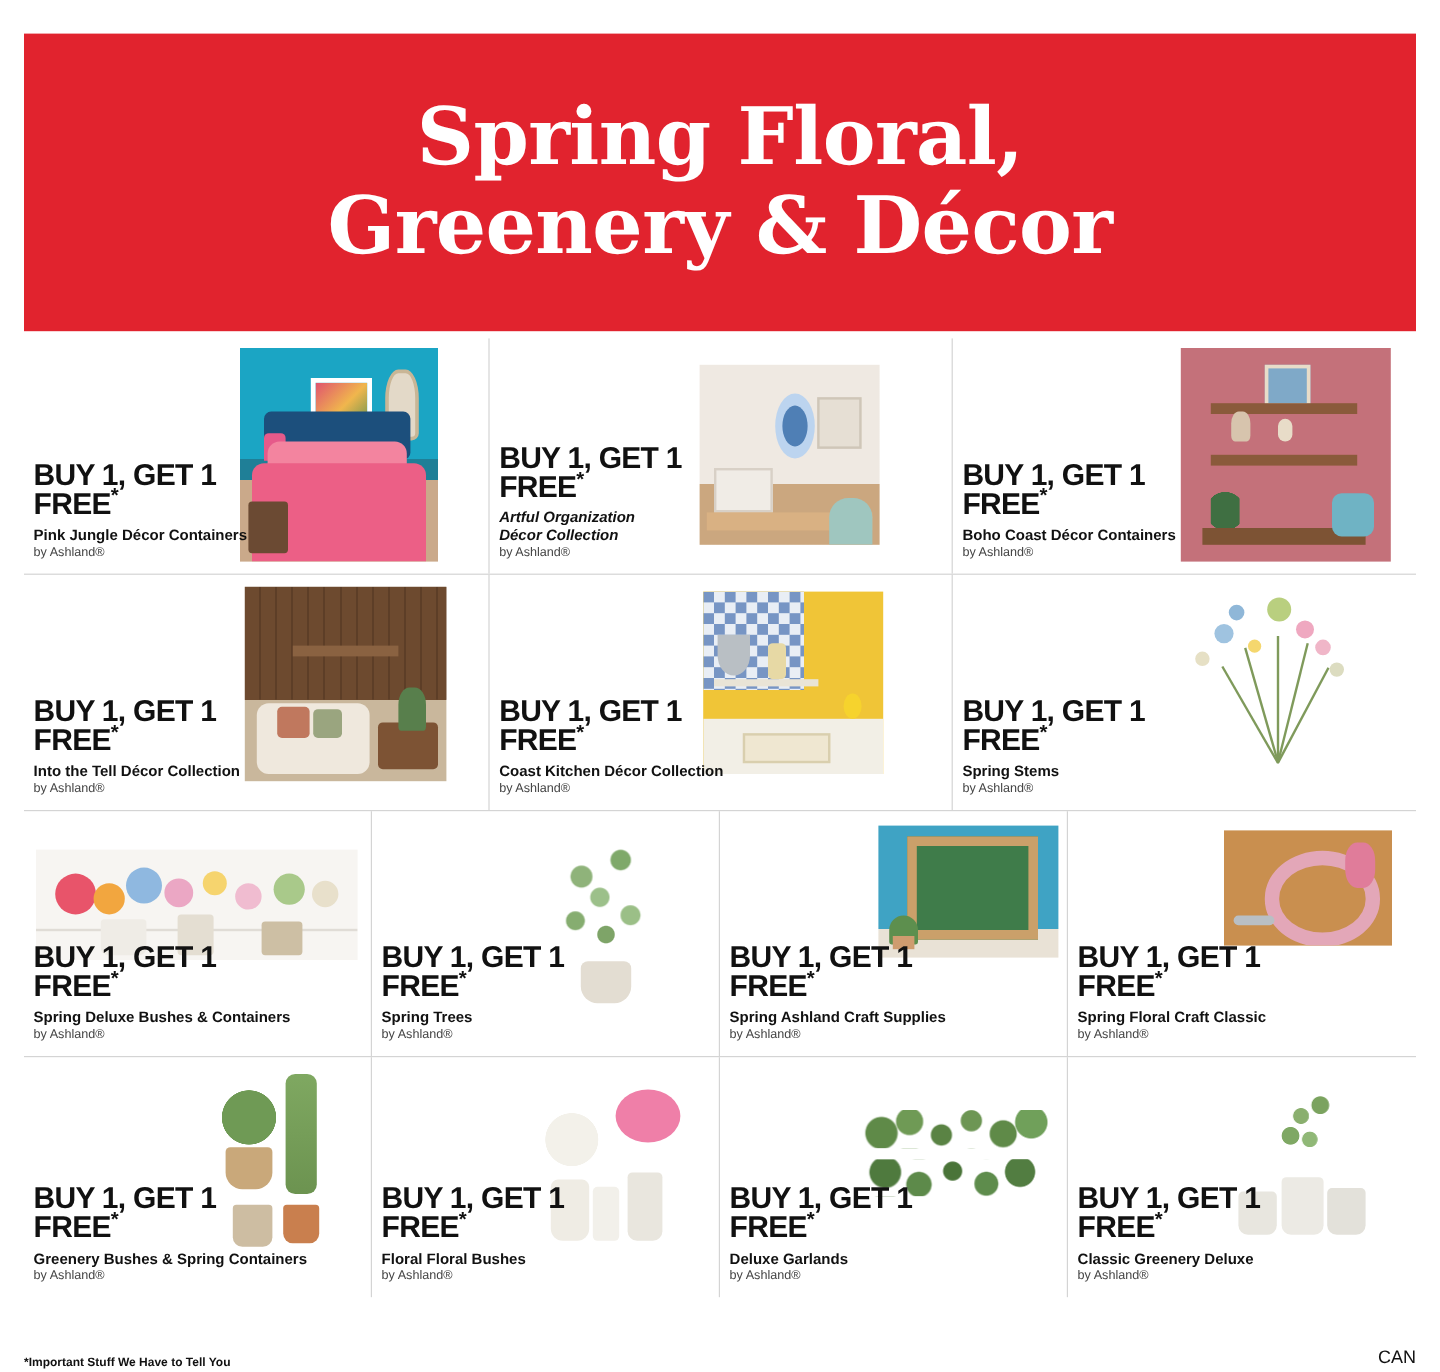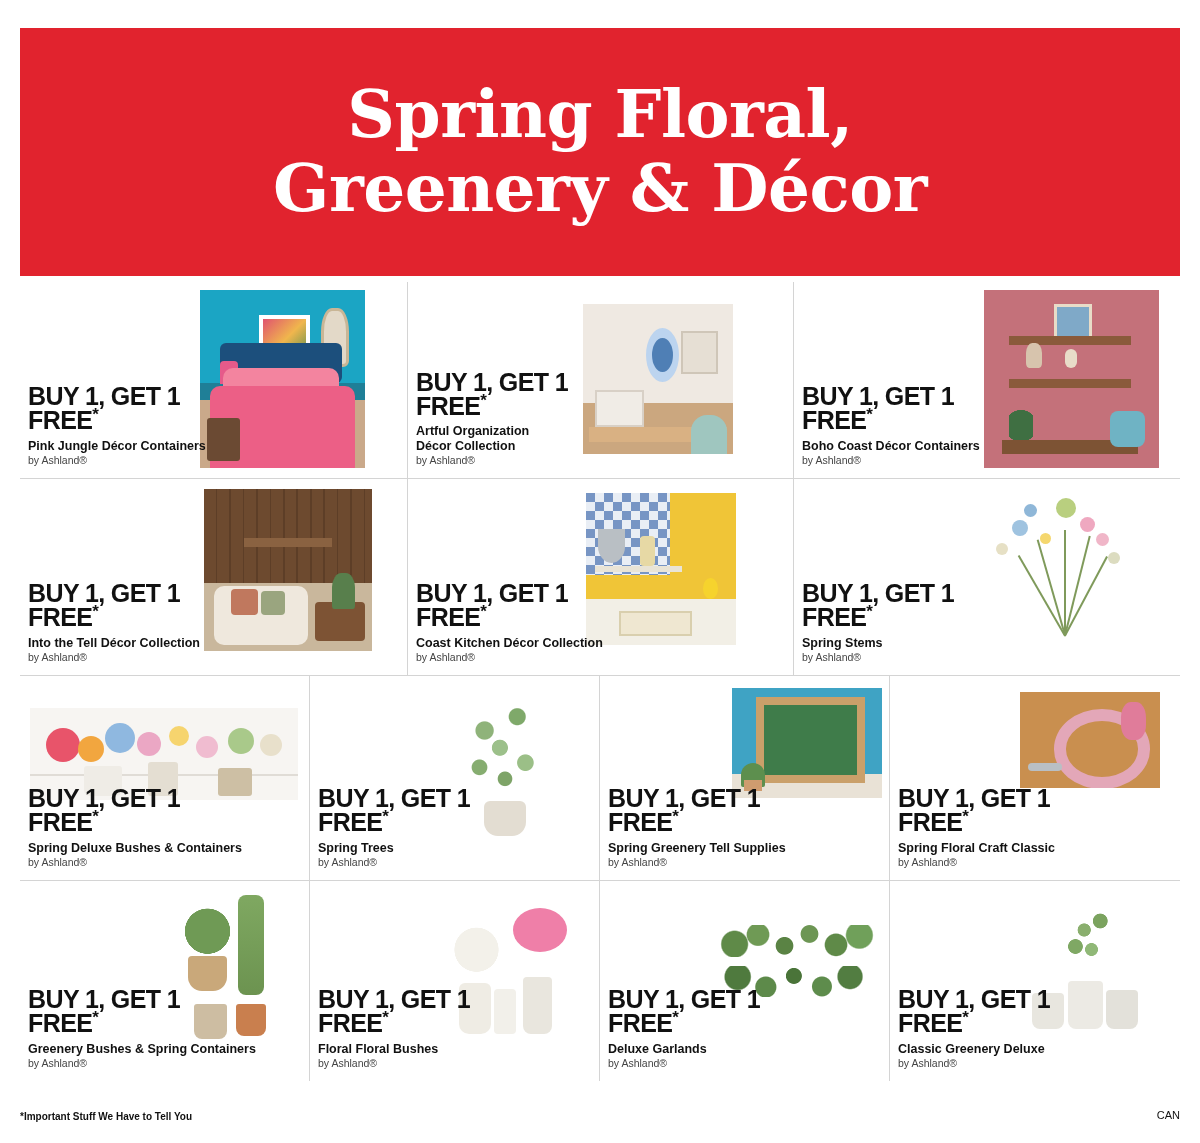--- a/index.html
+++ b/index.html
@@ -194,33 +194,33 @@
   
   .sc-garland { background:#ffffff; }
 
   
   .sc-classicgreen { background:#ffffff; }
 
   
   .footer {
     position: absolute;
     left: 20px;
-    bottom: 19px;
+    bottom: 0;
     width: 1160px;
     font-size: 10px;
     color: #111111;
     line-height: 1.45;
   }
   .footer .fine-title { font-weight: bold; }
   .footer .fine-line b { font-weight: bold; }
   .footer-right {
     position: absolute;
     right: 0;
     bottom: 0;
-    font-size: 11px;
+    font-size: 15px;
     color: #111111;
   }
 </style>
 </head>
 <body>
 
 <div class="banner">
   <div class="banner-title">Spring Floral,
 Greenery &amp; Décor</div>
 </div>
@@ -254,21 +254,21 @@
           <div class="frames"></div>
           <div class="books"></div>
         <div class="shelfbox"></div>
           <div class="desk"></div>
           <div class="chair"></div>
       </div>
     </div>
     <div class="offer">
       <div class="offer-headline">BUY 1, GET 1
 FREE<span class="star">*</span></div>
-      <div class="offer-name" style="white-space:pre-line;">Artful Organization
+      <div class="offer-name" style="white-space:pre-line;font-style:italic;">Artful Organization
 Décor Collection</div>
       <div class="offer-brand">by Ashland®</div>
     </div>
   </div>
 
   <div class="cell last" style="width:386px;">
     <div class="photo sc-boho" style="left:190px; top:8px; width:175px; height:178px;">
       <div class="photo-inner">
         <div class="pic"></div>
         <div class="shelf s1"></div>
@@ -404,21 +404,21 @@
     <div class="photo sc-greencraft" style="left:132px; top:12px; width:150px; height:110px;">
       <div class="photo-inner">
         <div class="frame"></div>
         <div class="plant"></div>
           <div class="pot"></div>
       </div>
     </div>
     <div class="offer">
       <div class="offer-headline">BUY 1, GET 1
 FREE<span class="star">*</span></div>
-      <div class="offer-name">Spring Greenery Tell Supplies</div>
+      <div class="offer-name">Spring Ashland Craft Supplies</div>
       <div class="offer-brand">by Ashland®</div>
     </div>
   </div>
 
   <div class="cell last" style="width:290px;">
     <div class="photo sc-floralcraft" style="left:130px; top:16px; width:140px; height:96px;">
       <div class="photo-inner">
         <div class="wreath"></div>
         <div class="ribbon"></div>
         <div class="snips"></div>

